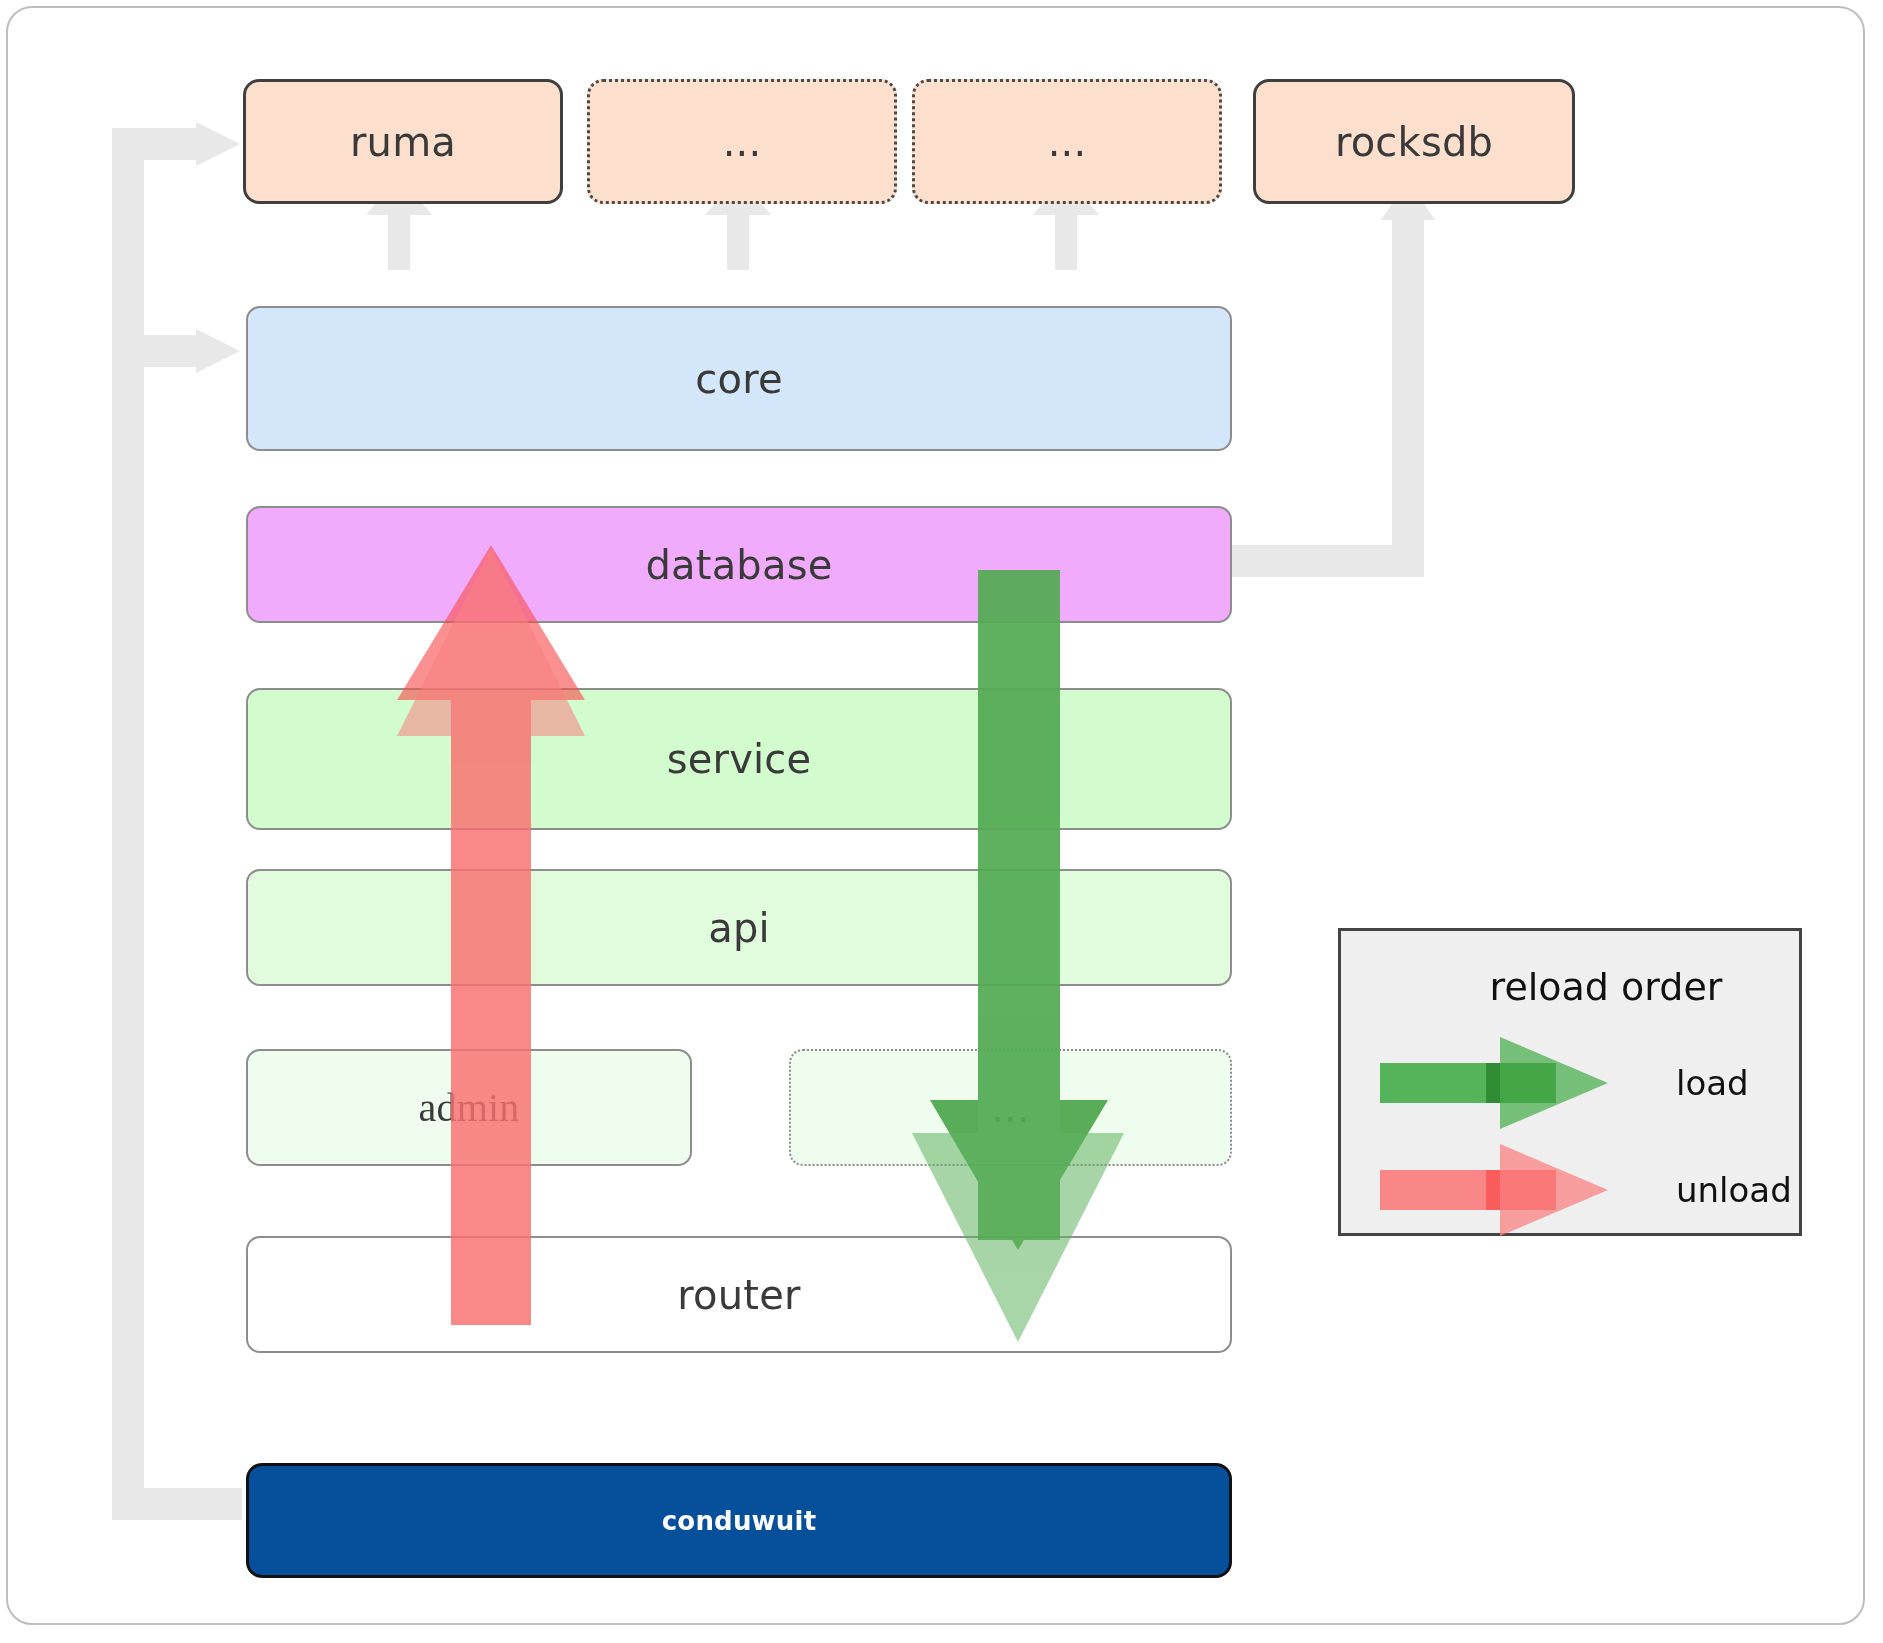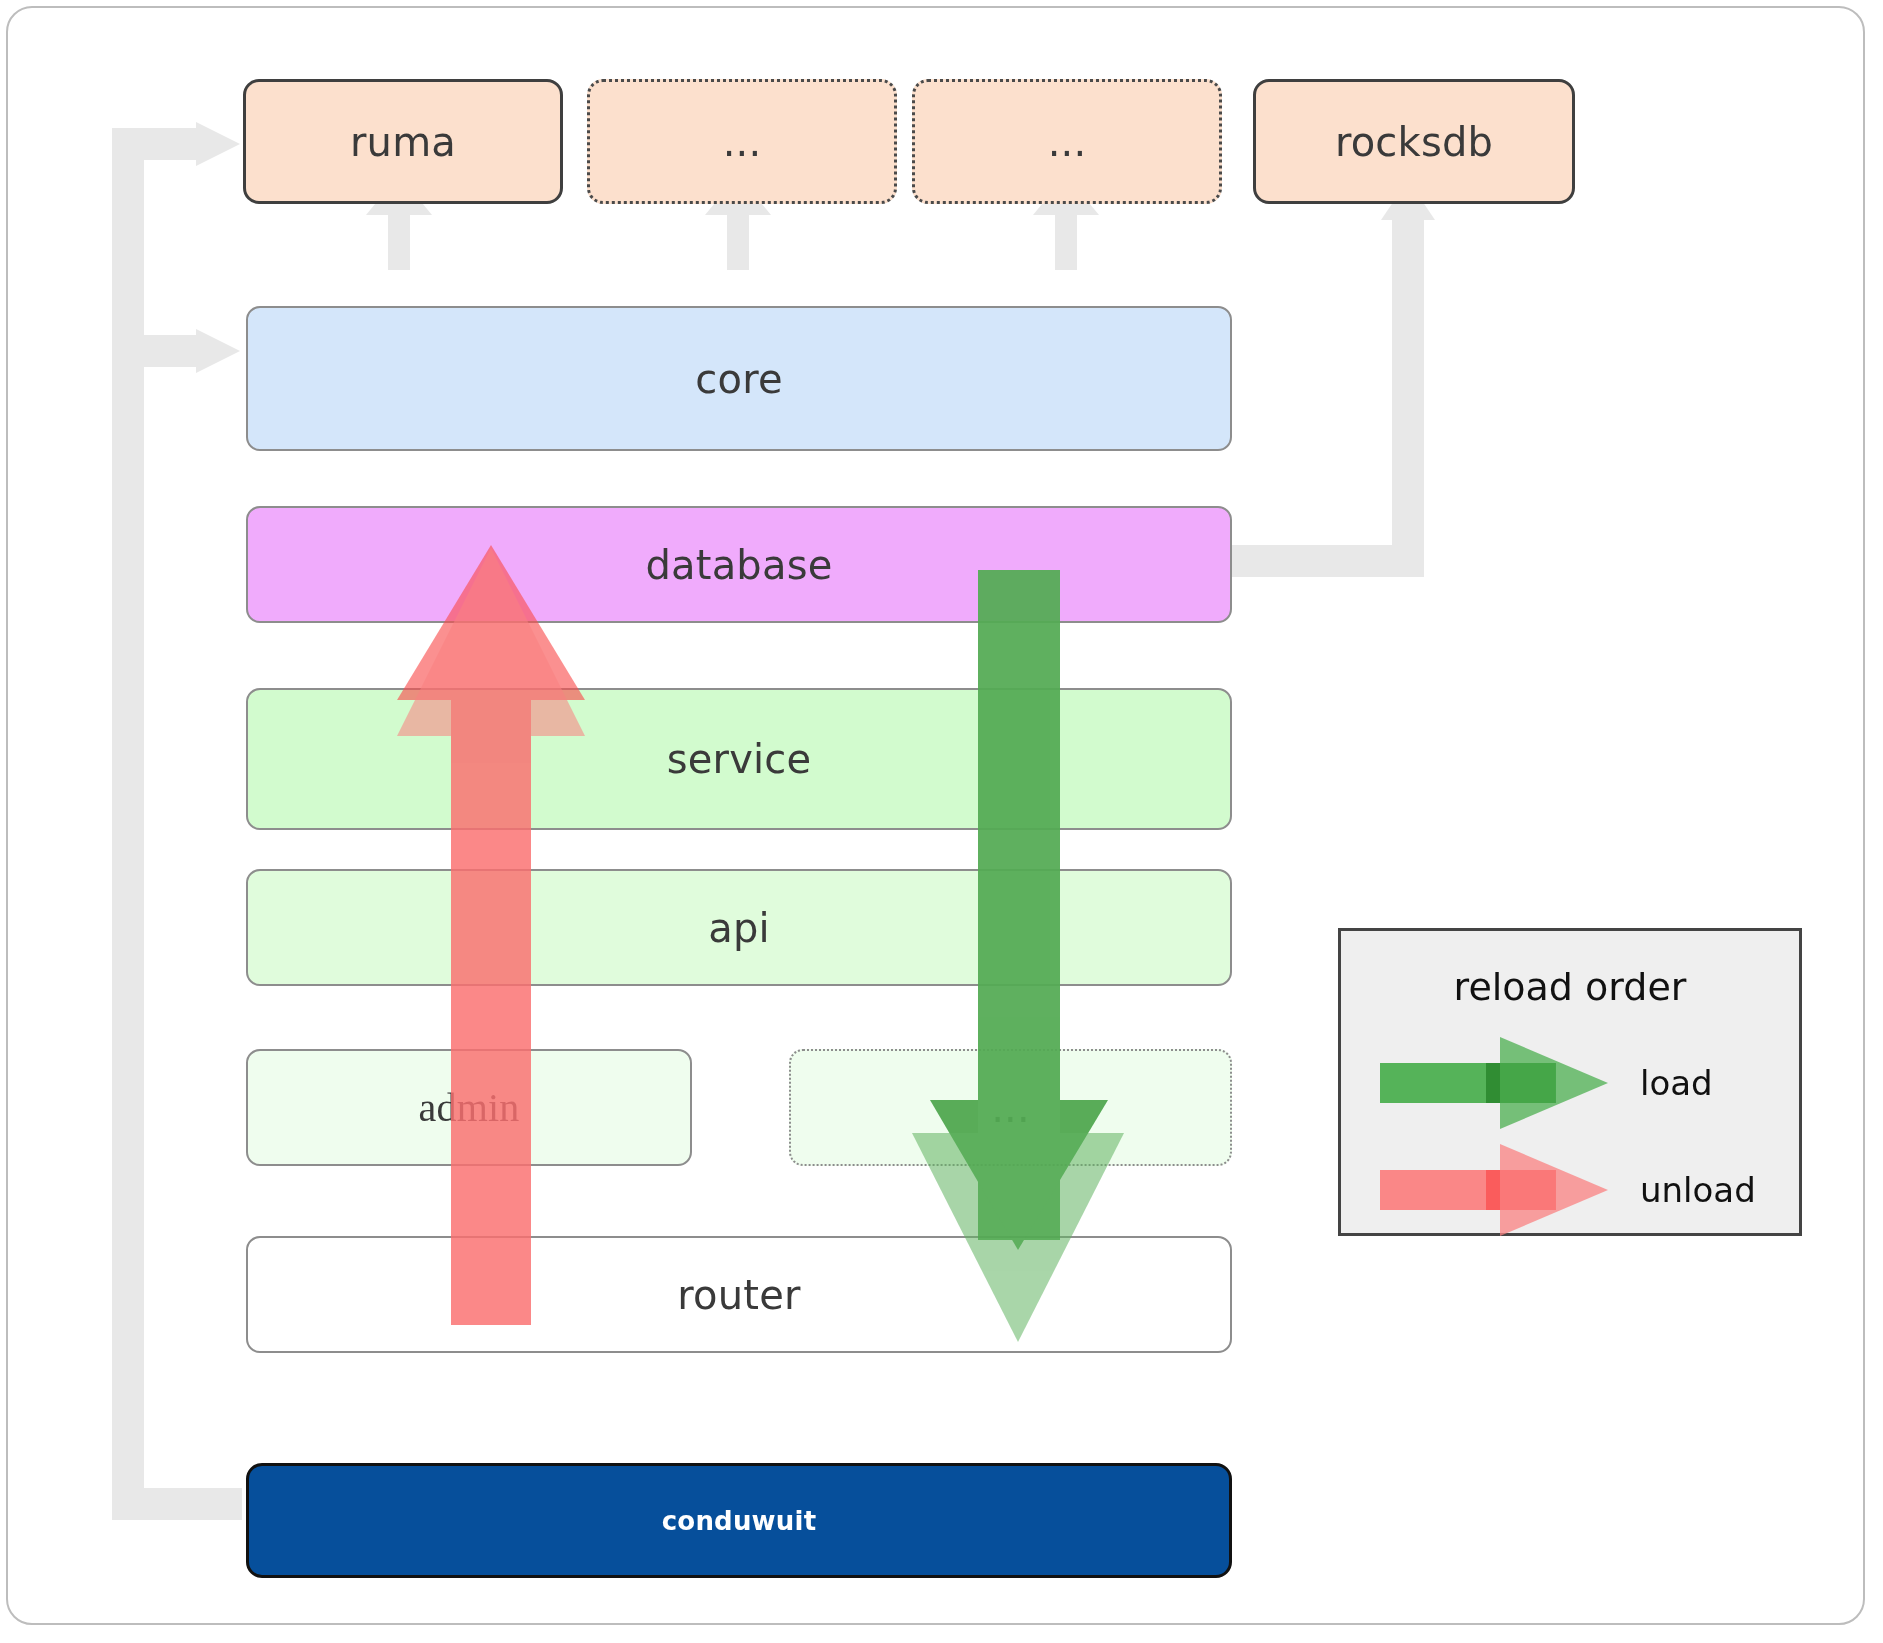--- a/index.html
+++ b/index.html
@@ -71,21 +71,21 @@
   }
   .legend-label{
     position:absolute;font-size:34px;color:#111;
   }
   
   svg.layer{position:absolute;left:0;top:0;width:1883px;height:1643px;overflow:visible;}
   svg.layer.below{z-index:1;}
   svg.layer.above{z-index:6;}
   .node{z-index:3;}
   .legend{z-index:7;}
-  .legend-title,.legend-label{z-index:8;}
+  .legend-title,.legend-label{z-index:8;margin-left:36px;}
 </style>
 </head>
 <body>
 
 <div id="stage">
   <div class="frame"></div>
 
   <svg class="layer below" viewBox="0 0 1883 1643">
 
     <g fill="#e8e8e8">

